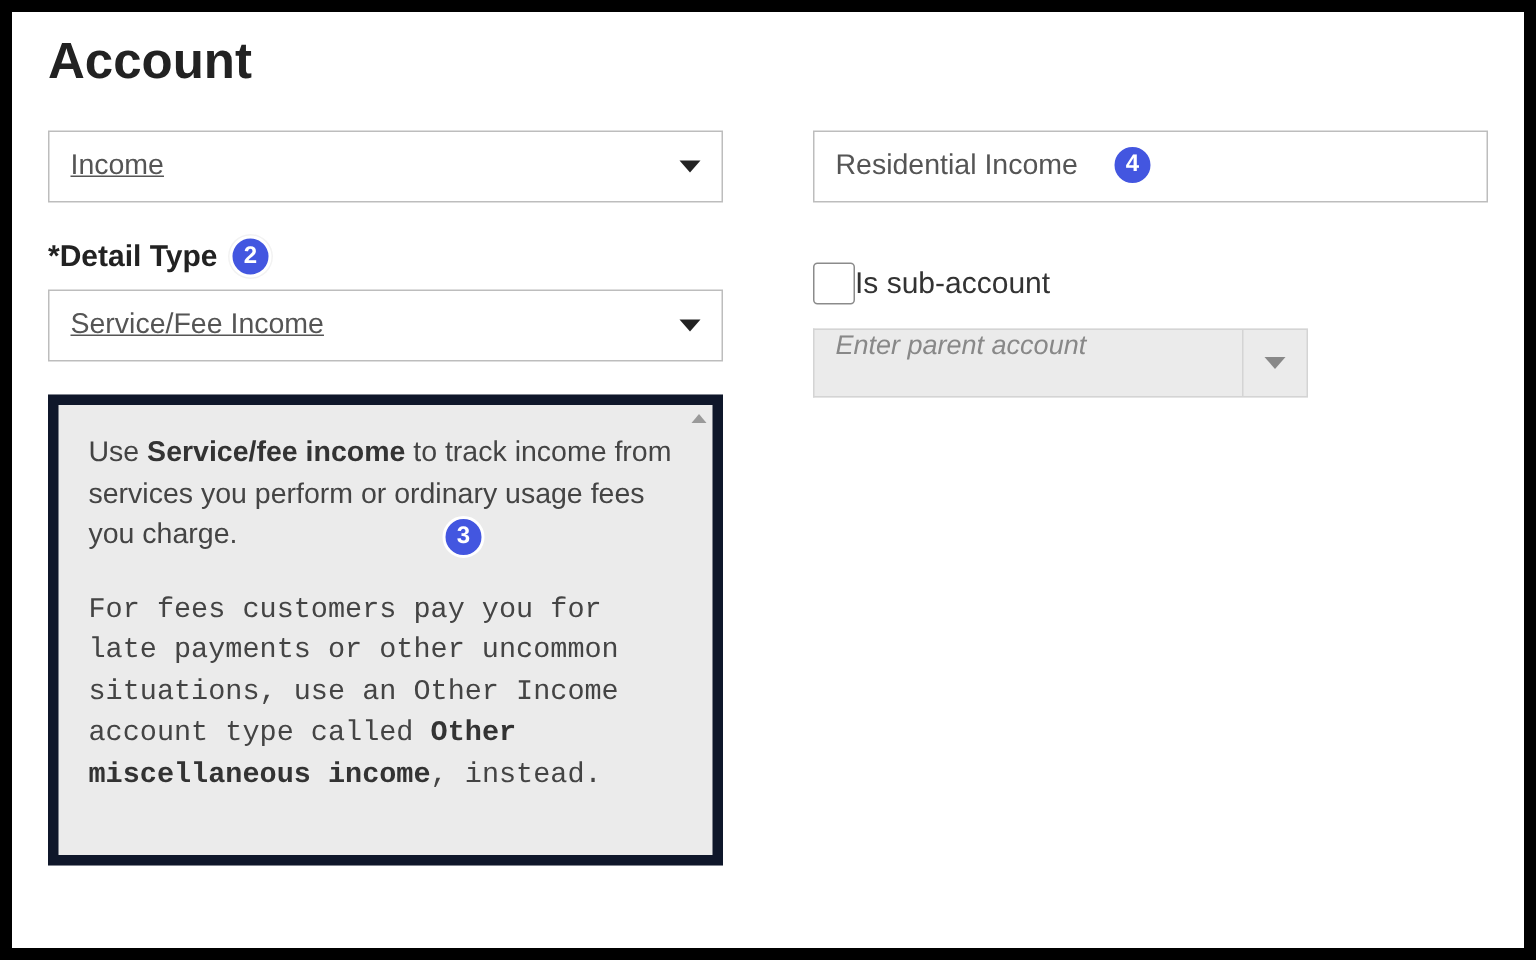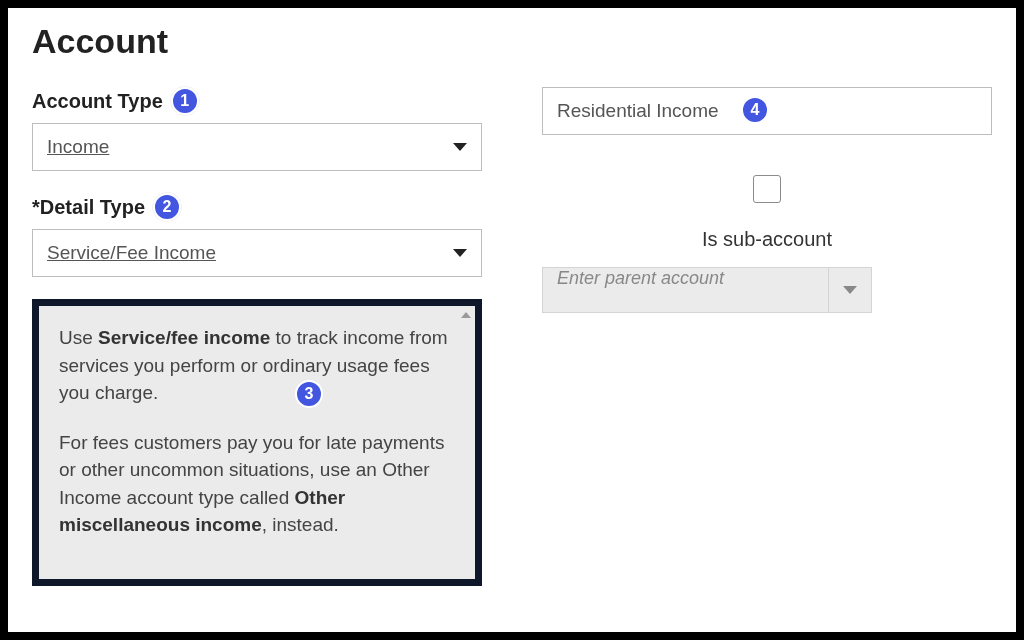--- a/index.html
+++ b/index.html
@@ -81,29 +81,28 @@
       position: absolute;
       top: 6px;
       right: 4px;
       width: 0;
       height: 0;
       border-left: 5px solid transparent;
       border-right: 5px solid transparent;
       border-bottom: 6px solid #9a9a9a;
     }
     .info-box p { margin: 0 0 22px 0; }
-    .info-box p:last-child { margin-bottom: 16px; }
+    .info-box p:last-child { margin-bottom: 16px; font-family: Liberation Mono, monospace; }
     .info-box strong { font-weight: 700; color: #333; }
     .checkbox-row {
       display: flex;
       align-items: center;
-      gap: 25px;
+      gap: 0;
       margin-top: 40px;
       margin-bottom: 16px;
-      flex-direction: column;
     }
     .checkbox {
       width: 28px;
       height: 28px;
       border: 1.5px solid #8b8b8b;
       border-radius: 3px;
       background: #fff;
       cursor: pointer;
     }
     .checkbox-label {
@@ -175,24 +174,20 @@
 <body>
 
 <div class="frame">
   <h1 class="page-title">Account</h1>
 
   <div class="columns">
 
     <div class="col">
 
       <div class="field-group">
-        <div class="label">
-          <span>Account Type</span>
-          <span class="badge">1</span>
-        </div>
         <div class="select-wrap">
           <span>Income</span>
           <span class="caret"></span>
         </div>
       </div>
 
       <div class="field-group">
         <div class="label req">
           <span>Detail Type</span>
           <span class="badge">2</span>

